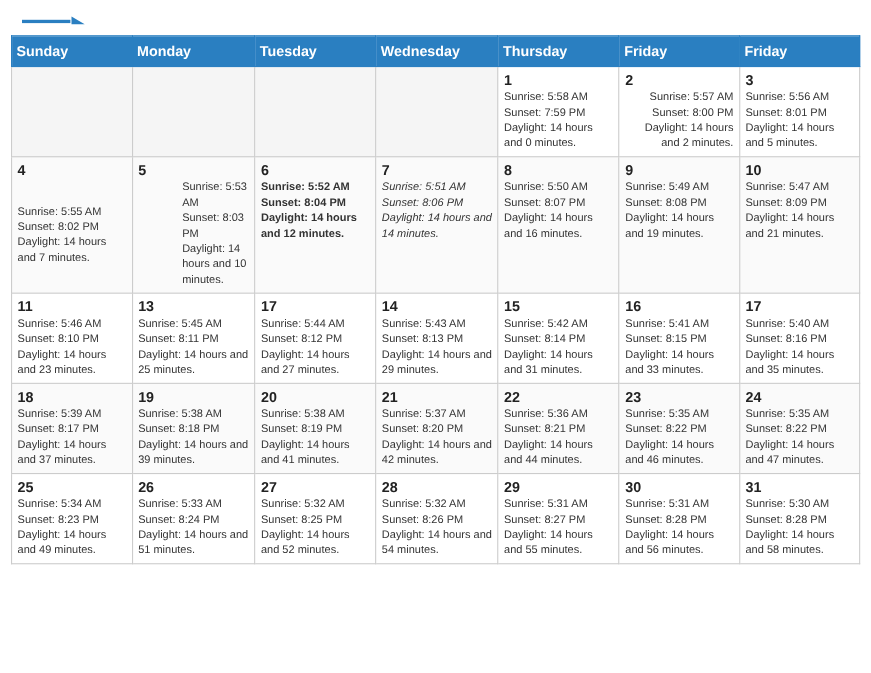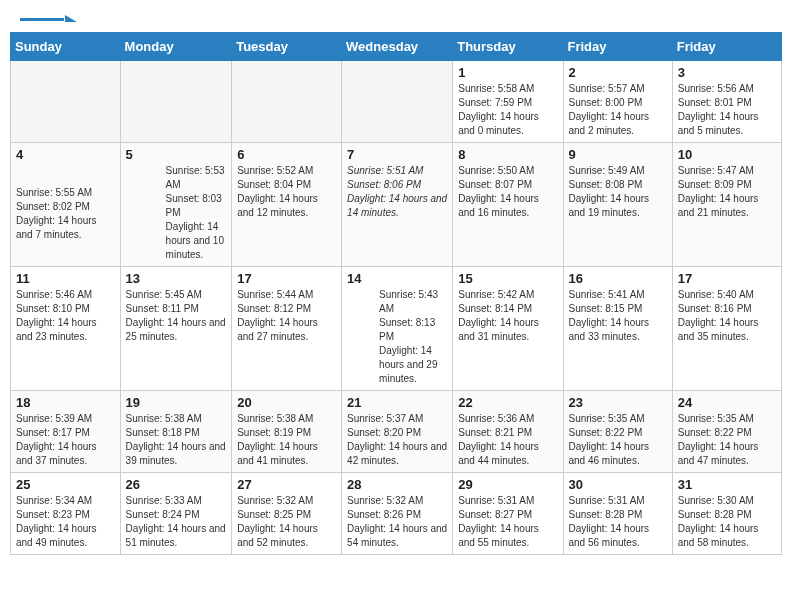--- a/index.html
+++ b/index.html
@@ -122,21 +122,21 @@
         <td class="empty"></td>
         <td class="empty"></td>
         <td>
           <span class="day-num">1</span>
           <div class="day-info" style="white-space: pre-line;">Sunrise: 5:58 AM
 Sunset: 7:59 PM
 Daylight: 14 hours and 0 minutes.</div>
         </td>
         <td>
           <span class="day-num">2</span>
-          <div class="day-info" style="white-space: pre-line;">Sunrise: 5:57 AM
+          <div class="day-info" style="white-space: pre-line; text-align: right;">Sunrise: 5:57 AM
 Sunset: 8:00 PM
 Daylight: 14 hours and 2 minutes.</div>
         </td>
         <td>
           <span class="day-num">3</span>
           <div class="day-info" style="white-space: pre-line;">Sunrise: 5:56 AM
 Sunset: 8:01 PM
 Daylight: 14 hours and 5 minutes.</div>
         </td>
       </tr>
@@ -148,21 +148,21 @@
 Daylight: 14 hours and 7 minutes.</div>
         </td>
         <td>
           <span class="day-num">5</span>
           <div class="day-info" style="white-space: pre-line; margin-left: 40px;">Sunrise: 5:53 AM
 Sunset: 8:03 PM
 Daylight: 14 hours and 10 minutes.</div>
         </td>
         <td>
           <span class="day-num">6</span>
-          <div class="day-info" style="white-space: pre-line;">Sunrise: 5:52 AM
+          <div class="day-info" style="white-space: pre-line; font-weight: bold;">Sunrise: 5:52 AM
 Sunset: 8:04 PM
 Daylight: 14 hours and 12 minutes.</div>
         </td>
         <td>
           <span class="day-num">7</span>
           <div class="day-info" style="white-space: pre-line; font-style: italic;">Sunrise: 5:51 AM
 Sunset: 8:06 PM
 Daylight: 14 hours and 14 minutes.</div>
         </td>
         <td>
@@ -198,21 +198,21 @@
 Daylight: 14 hours and 25 minutes.</div>
         </td>
         <td>
           <span class="day-num">17</span>
           <div class="day-info" style="white-space: pre-line;">Sunrise: 5:44 AM
 Sunset: 8:12 PM
 Daylight: 14 hours and 27 minutes.</div>
         </td>
         <td>
           <span class="day-num">14</span>
-          <div class="day-info" style="white-space: pre-line; margin-left: 32px;">Sunrise: 5:43 AM
+          <div class="day-info" style="white-space: pre-line;">Sunrise: 5:43 AM
 Sunset: 8:13 PM
 Daylight: 14 hours and 29 minutes.</div>
         </td>
         <td>
           <span class="day-num">15</span>
           <div class="day-info" style="white-space: pre-line;">Sunrise: 5:42 AM
 Sunset: 8:14 PM
 Daylight: 14 hours and 31 minutes.</div>
         </td>
         <td>

